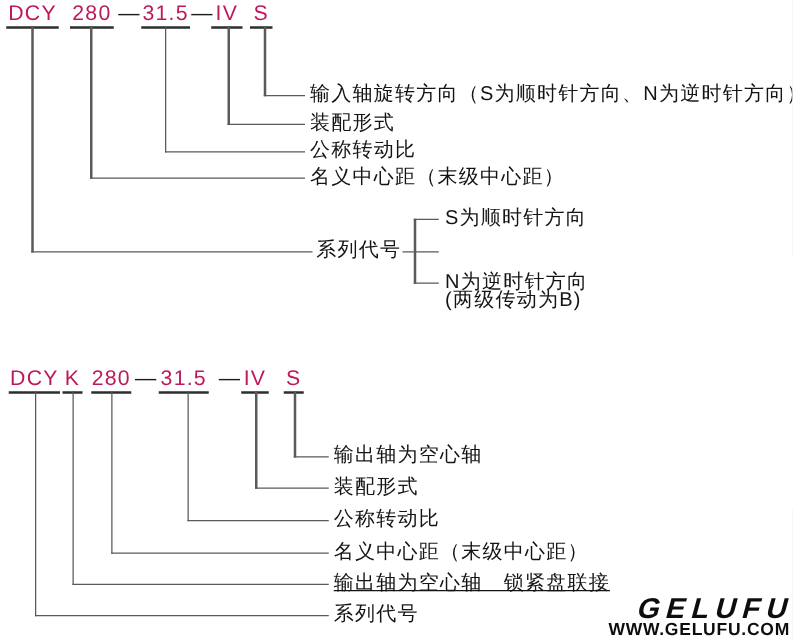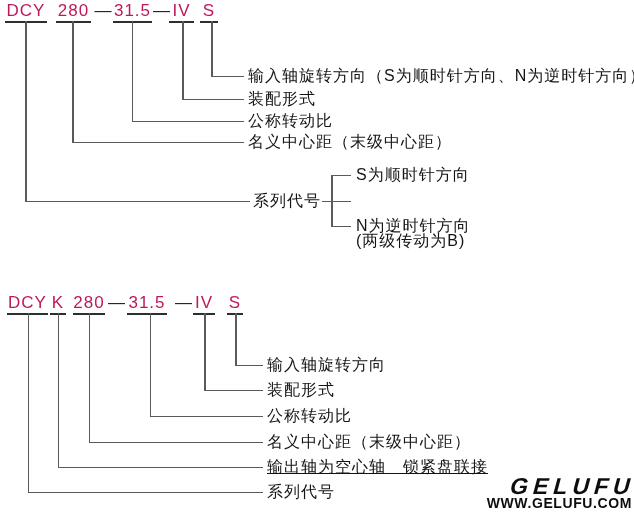--- a/index.html
+++ b/index.html
@@ -129,21 +129,21 @@
     <div class="vl" style="left:57.5px; top:313px; height:155px;"></div>
     <div class="vl" style="left:27.5px; top:313px; height:180px;"></div>
 
     <div class="hl" style="left:235px;  top:364.5px; width:28px;"></div>
     <div class="hl" style="left:204px;  top:389.5px; width:59px;"></div>
     <div class="hl" style="left:149.5px;top:415.5px; width:113.5px;"></div>
     <div class="hl" style="left:88.5px; top:441.5px; width:174.5px;"></div>
     <div class="hl" style="left:57.5px; top:466.5px; width:205.5px;"></div>
     <div class="hl" style="left:27.5px; top:491.5px; width:235.5px;"></div>
 
-    <div class="lbl" style="left:267px; top:356px;">输入轴旋转方向</div>
+    <div class="lbl" style="left:267px; top:356px;">输出轴为空心轴</div>
     <div class="lbl" style="left:267px; top:381px;">装配形式</div>
     <div class="lbl" style="left:267px; top:407px;">公称转动比</div>
     <div class="lbl" style="left:267px; top:433px;">名义中心距（末级中心距）</div>
     <div class="lbl" style="left:267px; top:458px;text-decoration:underline;">输出轴为空心轴　锁紧盘联接</div>
     <div class="lbl" style="left:267px; top:483px;">系列代号</div>
   </div>
 
   <div>
     <div class="logo-brand">GELUFU</div>
     <div class="logo-site">WWW.GELUFU.COM</div>

